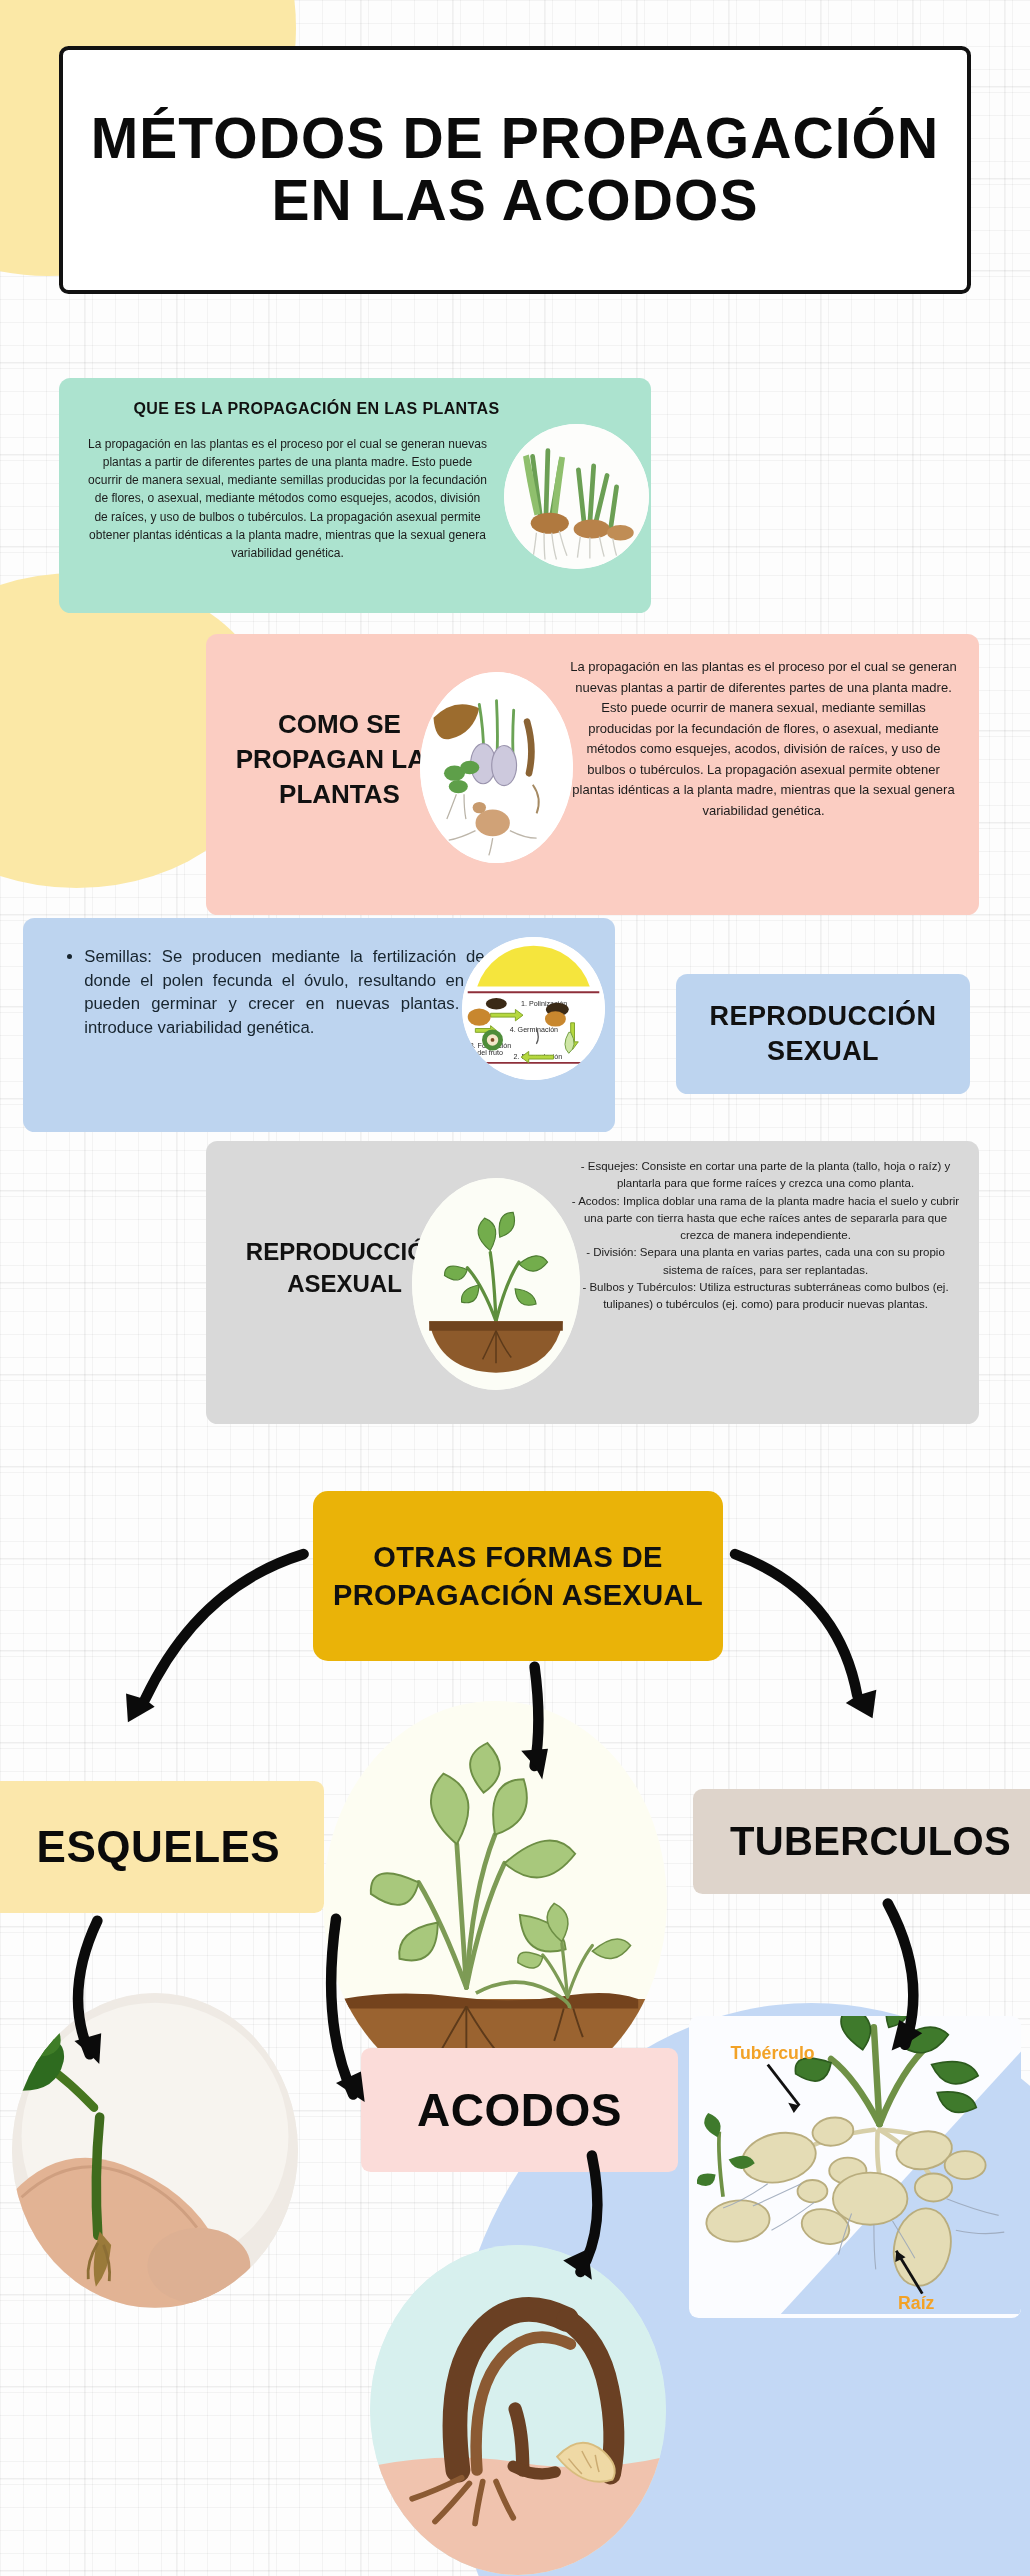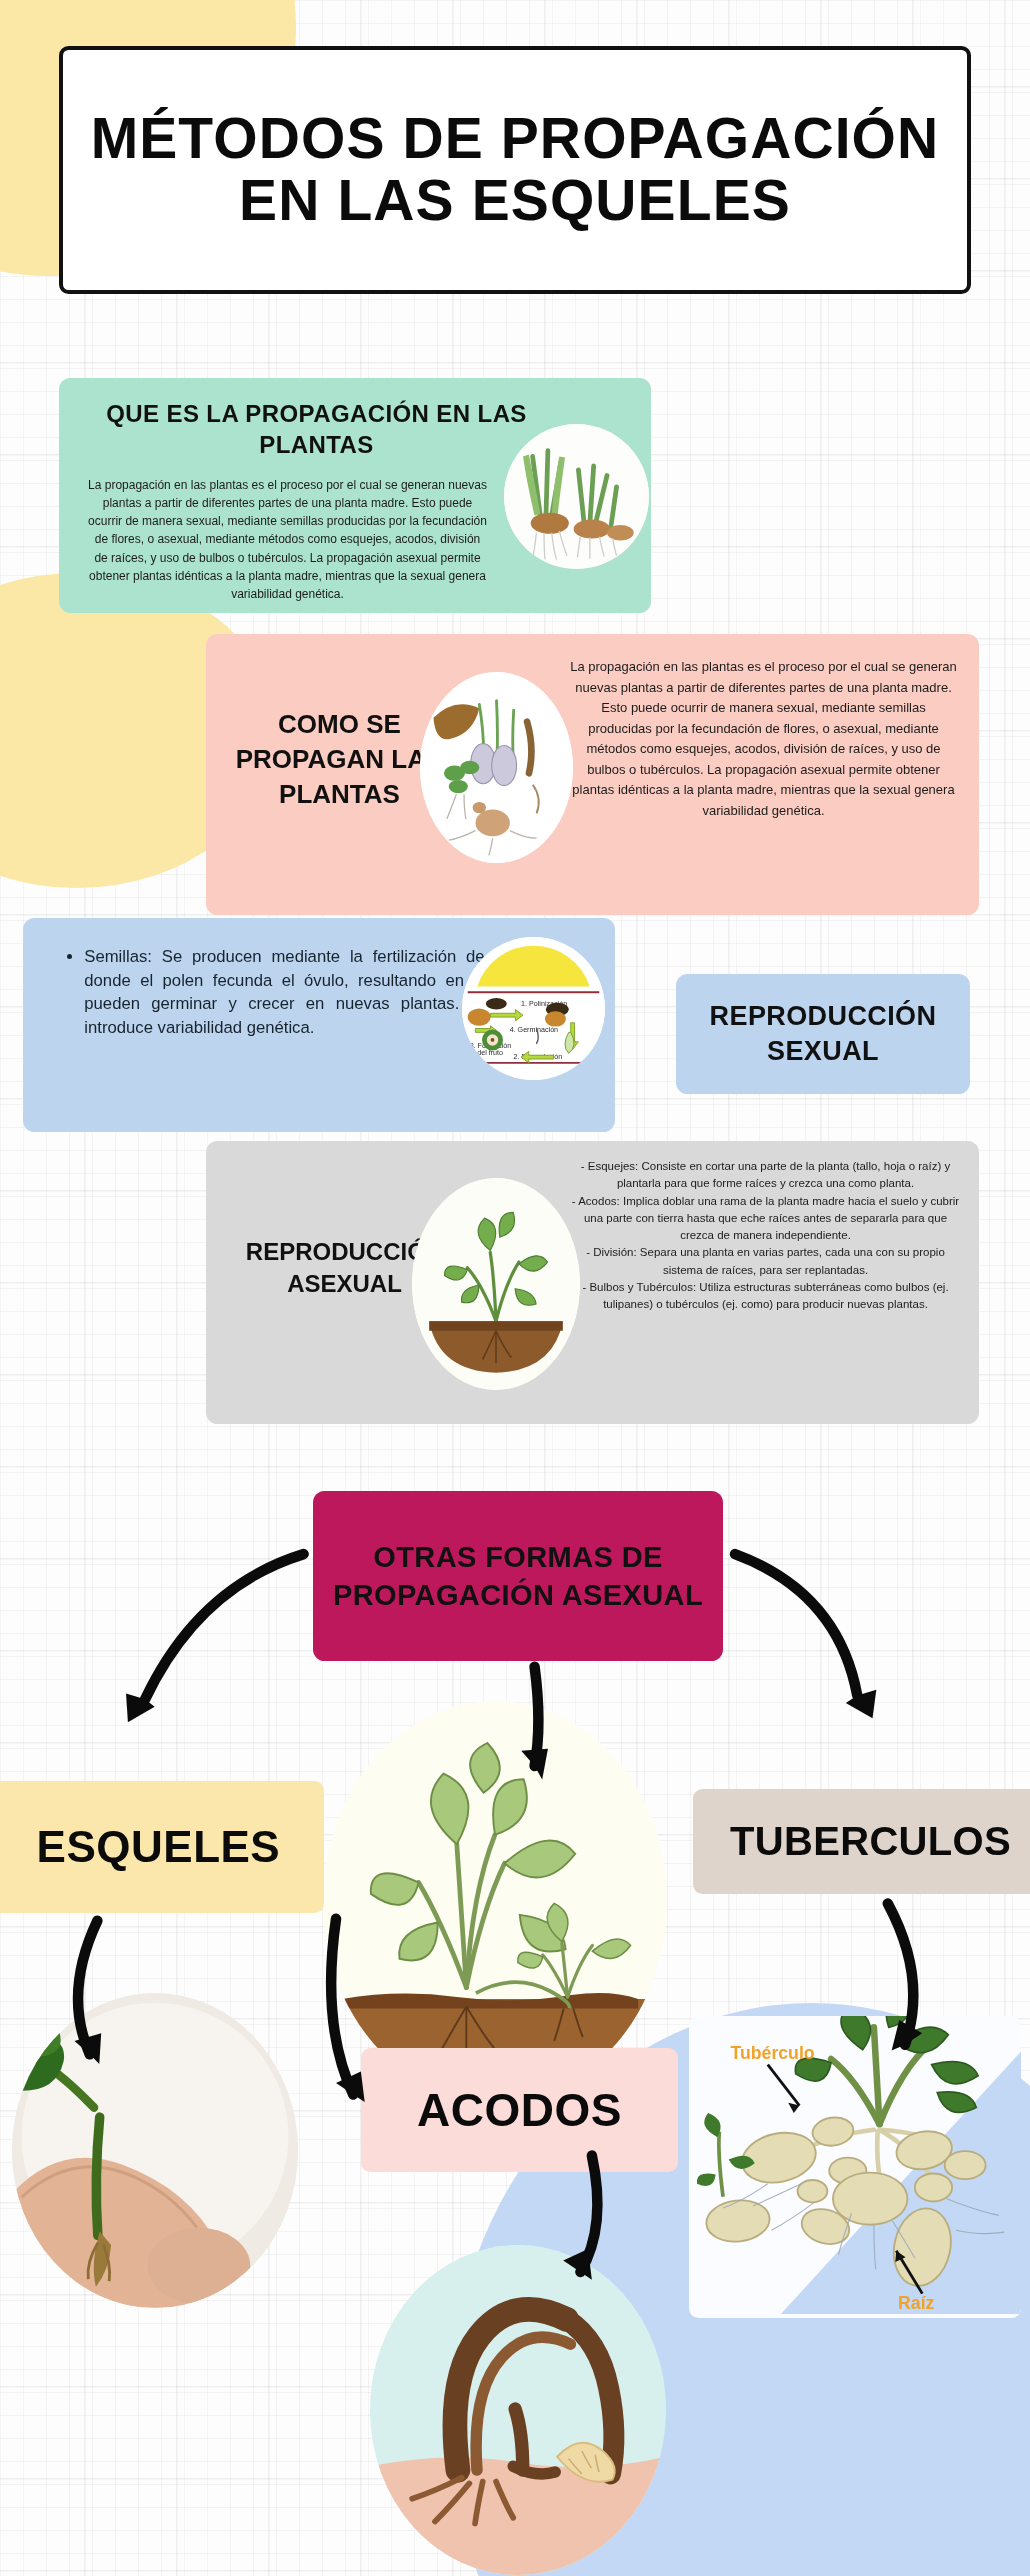--- a/index.html
+++ b/index.html
@@ -105,21 +105,21 @@
     text-align: center;
     color: #1c1c1c;
   }
 
   
   .panel-mint {
     left: 59px; top: 378px;
     width: 592px; height: 235px;
     background: #ace3cf;
   }
-  .panel-mint .panel-heading { padding: 21px 115px 9.5px 38px; font-size: 24px; }
+  .panel-mint .panel-heading { padding: 21px 115px 9.5px 38px; font-size: 16px; }
   .panel-mint .panel-body { padding: 5.7px 164px 0 29px; }
 
   
   .panel-pink {
     left: 206px; top: 634px;
     width: 773px; height: 281px;
     background: #fbcdc2;
   }
   .panel-pink .pink-heading {
     position: absolute;
@@ -183,23 +183,24 @@
     font-size: 11.5px;
     line-height: 1.5;
     text-align: center;
     color: #1c1c1c;
   }
 
   
   .panel-green {
     left: 313px; top: 1491px;
     width: 410px; height: 170px;
-    background: #be185d;
+    background: #eab308;
     display: flex; align-items: center; justify-content: center;
     z-index: 7;
+    border-radius: 15px;
   }
   .panel-green .panel-heading { font-size: 29px; line-height: 1.32; }
 
   
   .chip {
     position: absolute;
     border-radius: 9.5px;
     display: flex; align-items: center; justify-content: center;
     font-weight: 700;
     color: #0b0b0b;
@@ -256,21 +257,21 @@
 <div class="poster">
 
   <div class="grid-bg"></div>
   <div class="grid-bg soft"></div>
 
   <div class="blob blob-yellow-top"></div>
   <div class="blob blob-yellow-mid"></div>
   <div class="blob blob-blue-bottom"></div>
 
   <div class="title-card">
-    <div class="title-text">MÉTODOS DE PROPAGACIÓN EN LAS ESQUELES</div>
+    <div class="title-text">MÉTODOS DE PROPAGACIÓN EN LAS ACODOS</div>
   </div>
 
   <div class="panel panel-mint">
     <div class="panel-heading">QUE ES LA PROPAGACIÓN EN LAS PLANTAS</div>
     <div class="panel-body">La propagación en las plantas es el proceso por el cual se generan nuevas plantas a partir de diferentes partes de una planta madre. Esto puede ocurrir de manera sexual, mediante semillas producidas por la fecundación de flores, o asexual, mediante métodos como esquejes, acodos, división de raíces, y uso de bulbos o tubérculos. La propagación asexual permite obtener plantas idénticas a la planta madre, mientras que la sexual genera variabilidad genética.</div>
   </div>
 
   <div class="illus illus-onion">
     <svg viewBox="0 0 152 152" aria-hidden="true">
       <circle cx="76" cy="76" r="76" fill="#fdfdfb"></circle>

